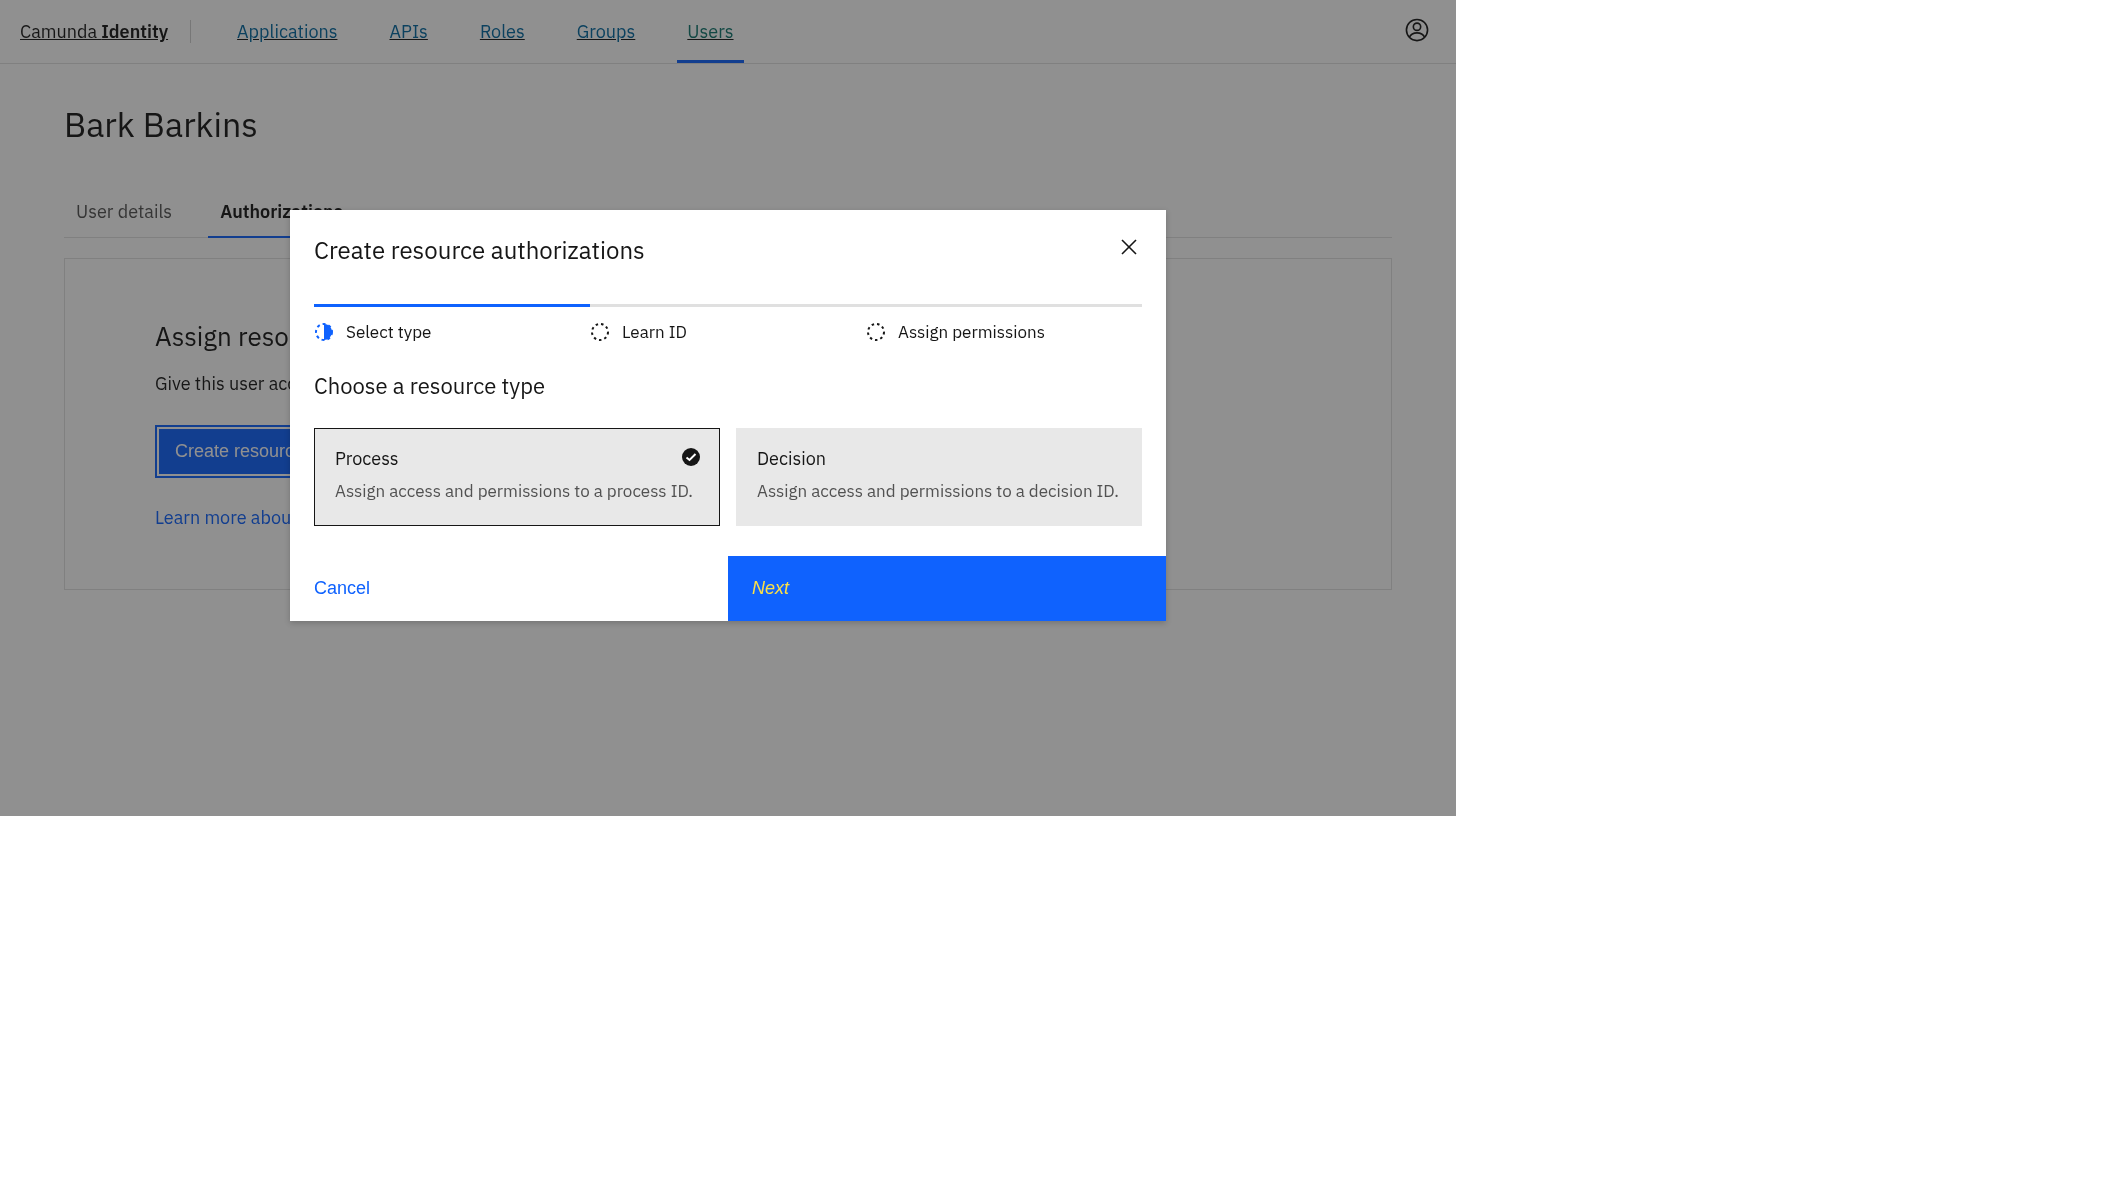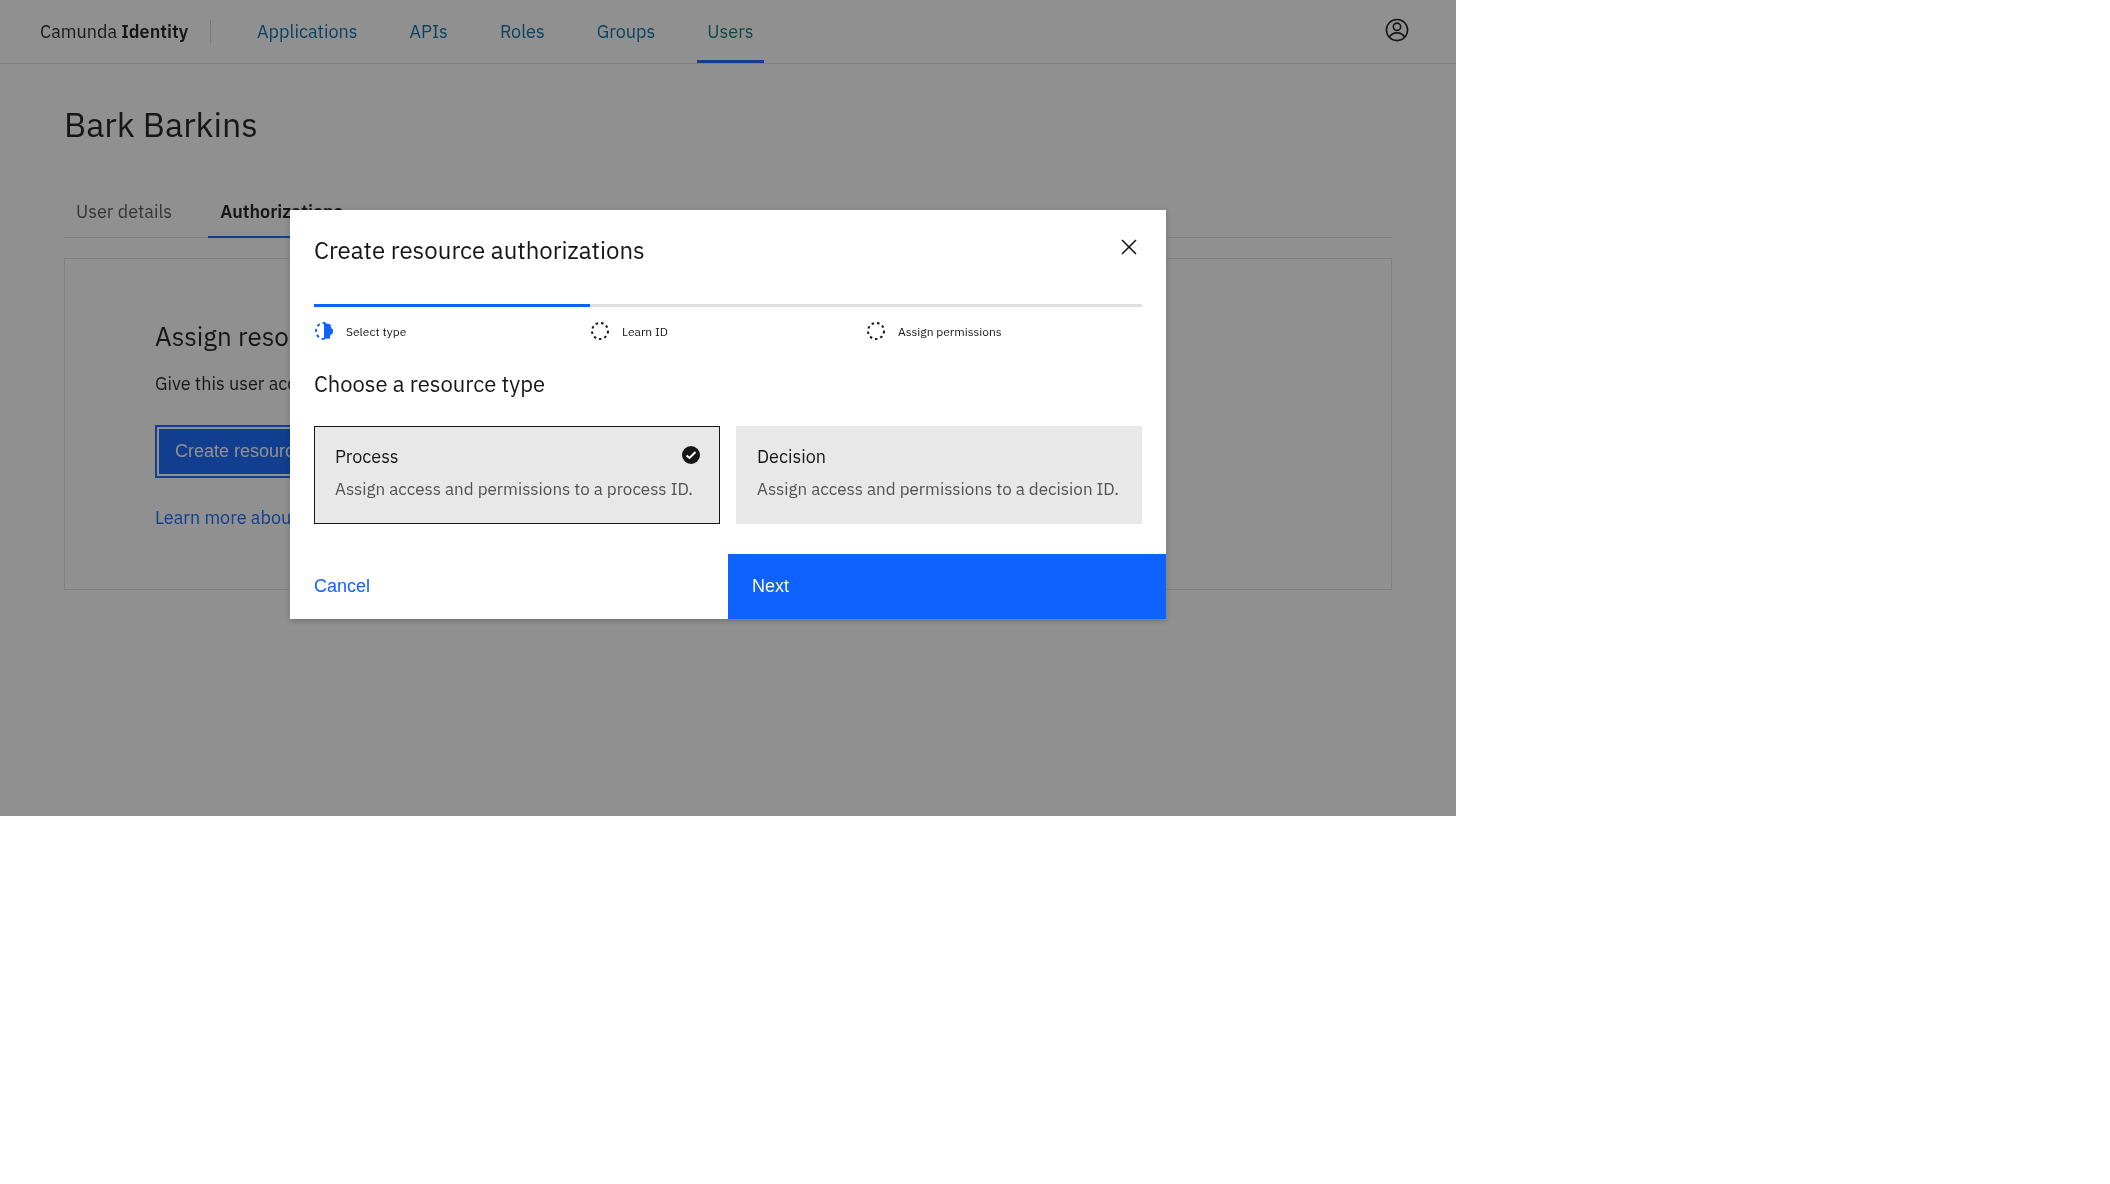--- a/index.html
+++ b/index.html
@@ -11,22 +11,23 @@
       height: 816px;
       position: relative;
       overflow: hidden;
     }
 
     
     .header {
       display: flex;
       align-items: center;
       height: 64px;
-      padding: 0 40px;
+      padding: 0 20px;
       border-bottom: 1px solid #e0e0e0;
+      text-decoration: underline;
     }
     .brand {
       font-size: 18px;
       padding-right: 22px;
       border-right: 1px solid #cfcfcf;
       margin-right: 22px;
     }
     .brand-strong { font-weight: 600; }
     .nav { display: flex; gap: 4px; }
     .nav-item {
@@ -143,21 +144,21 @@
     }
     .steps {
       display: flex;
       padding: 14px 24px 0;
     }
     .step {
       flex: 1;
       display: flex;
       align-items: center;
       gap: 12px;
-      font-size: 12px;
+      font-size: 17px;
       color: #161616;
     }
     .step.future { color: #161616; }
     .step-indicator {
       width: 20px; height: 20px;
       position: relative;
     }
 
     .modal-body { padding: 28px 24px 30px; }
     .subheading { font-size: 22px; margin-bottom: 28px; }
@@ -191,25 +192,26 @@
       color: #0f62fe;
       background: #fff;
       border: none;
       text-align: left;
       cursor: pointer;
     }
     .next-btn {
       flex: 1;
       padding: 22px 24px;
       font-size: 18px;
-      color: #fef9c3;
+      color: #fde047;
       background: #0f62fe;
       border: none;
       text-align: left;
       cursor: pointer;
+      font-style: italic;
     }
   </style>
 </head>
 <body>
 
 <div class="header">
   <div class="brand">
     <span>Camunda </span><span class="brand-strong">Identity</span>
   </div>
   <div class="nav">

